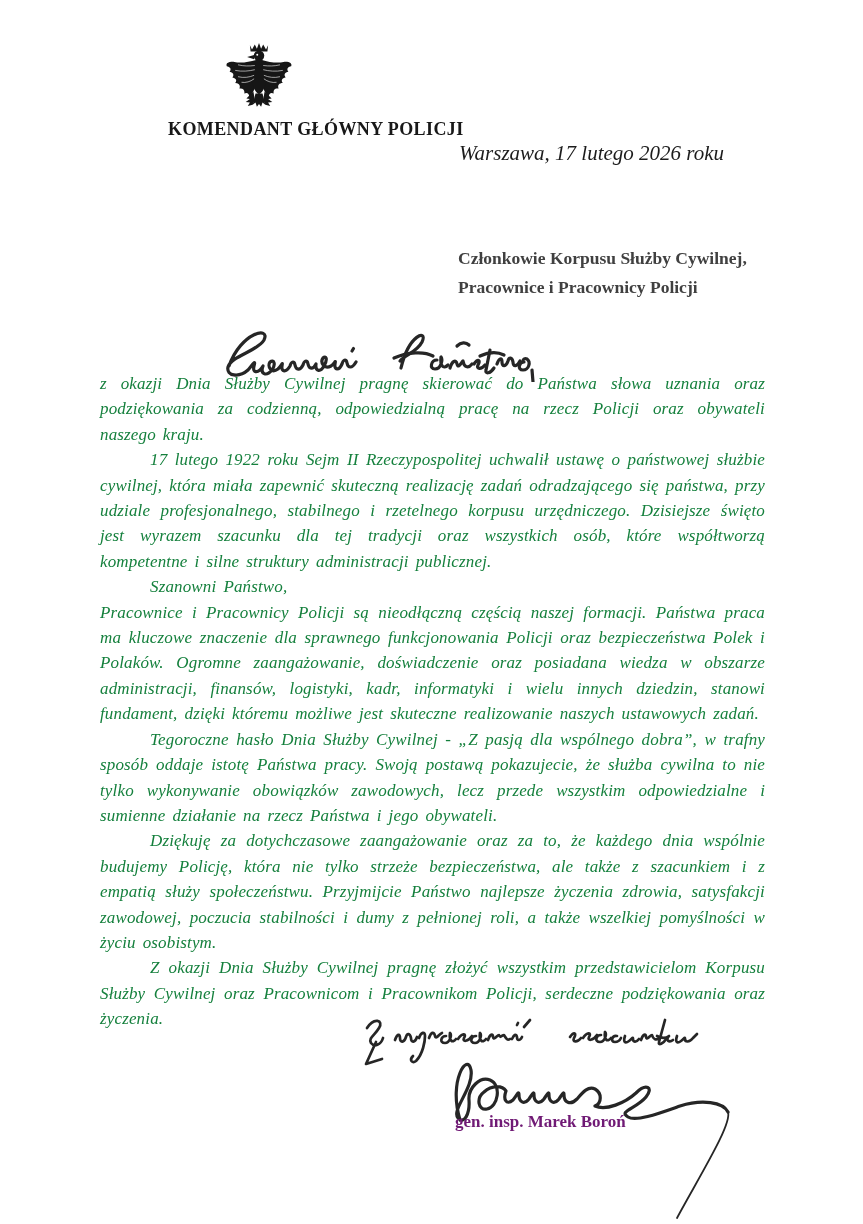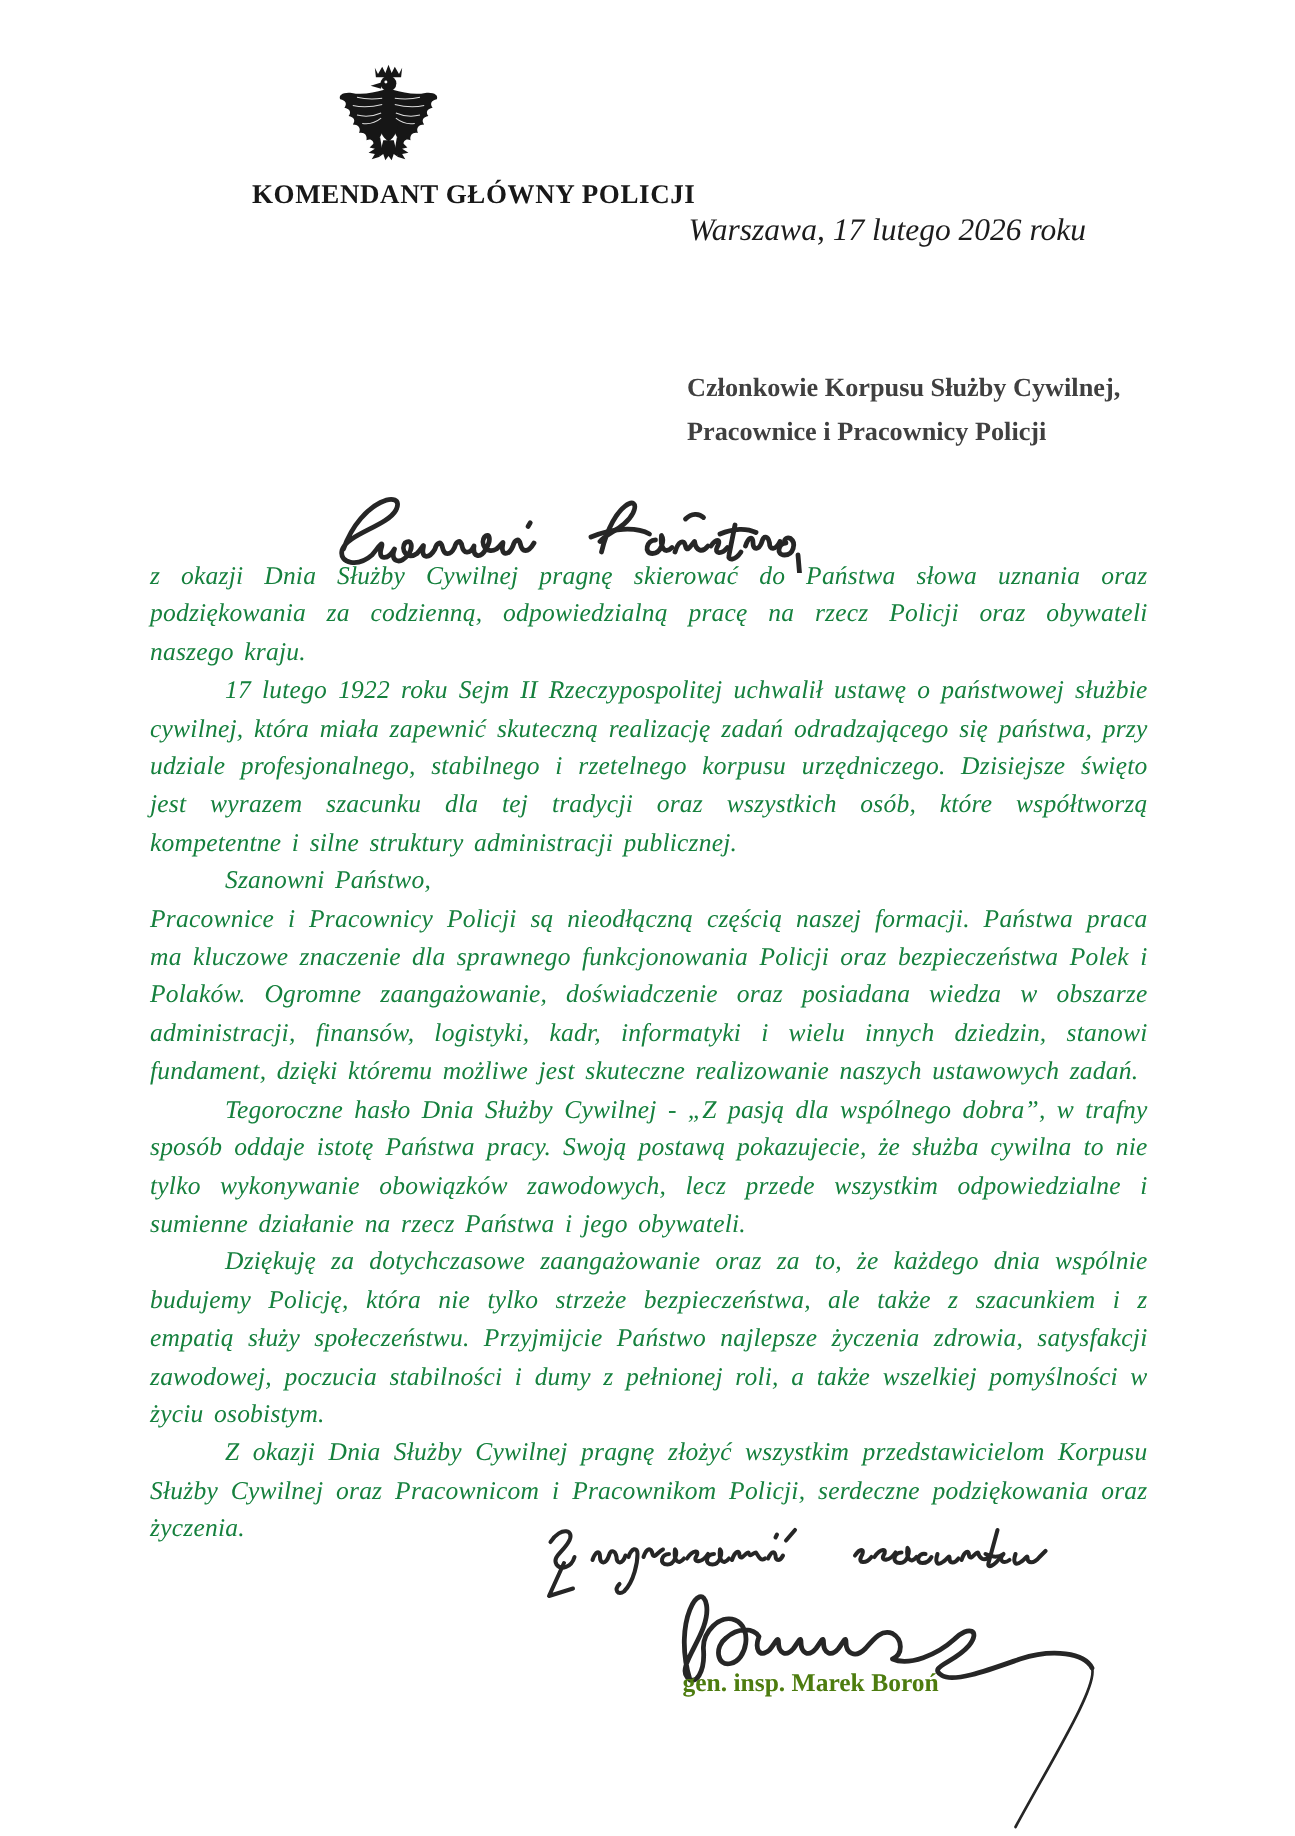--- a/index.html
+++ b/index.html
@@ -30,21 +30,21 @@
   .body{
     position:absolute;left:100px;top:371px;width:665px;
     font-size:17px;font-style:italic;line-height:25.4px;
     text-align:justify;word-spacing:2.6px;letter-spacing:.15px;
     color:#15803d;
   }
   .body p{margin:0;}
   .body p.ind{text-indent:50px;}
   .signer{
     position:absolute;left:455px;top:1112px;
-    font-size:17px;font-weight:700;color:#4d7c0f;z-index:2;
+    font-size:17px;font-weight:700;color:#701a75;z-index:2;
   }
   .sig{position:absolute;left:440px;top:1052px;z-index:1;}
   .sr{
     position:absolute;width:1px;height:1px;overflow:hidden;
     clip:rect(0 0 0 0);white-space:nowrap;
   }
   .ink{stroke:#262626;fill:none;stroke-linecap:round;stroke-linejoin:round;}
 </style>
 </head>
 <body>

